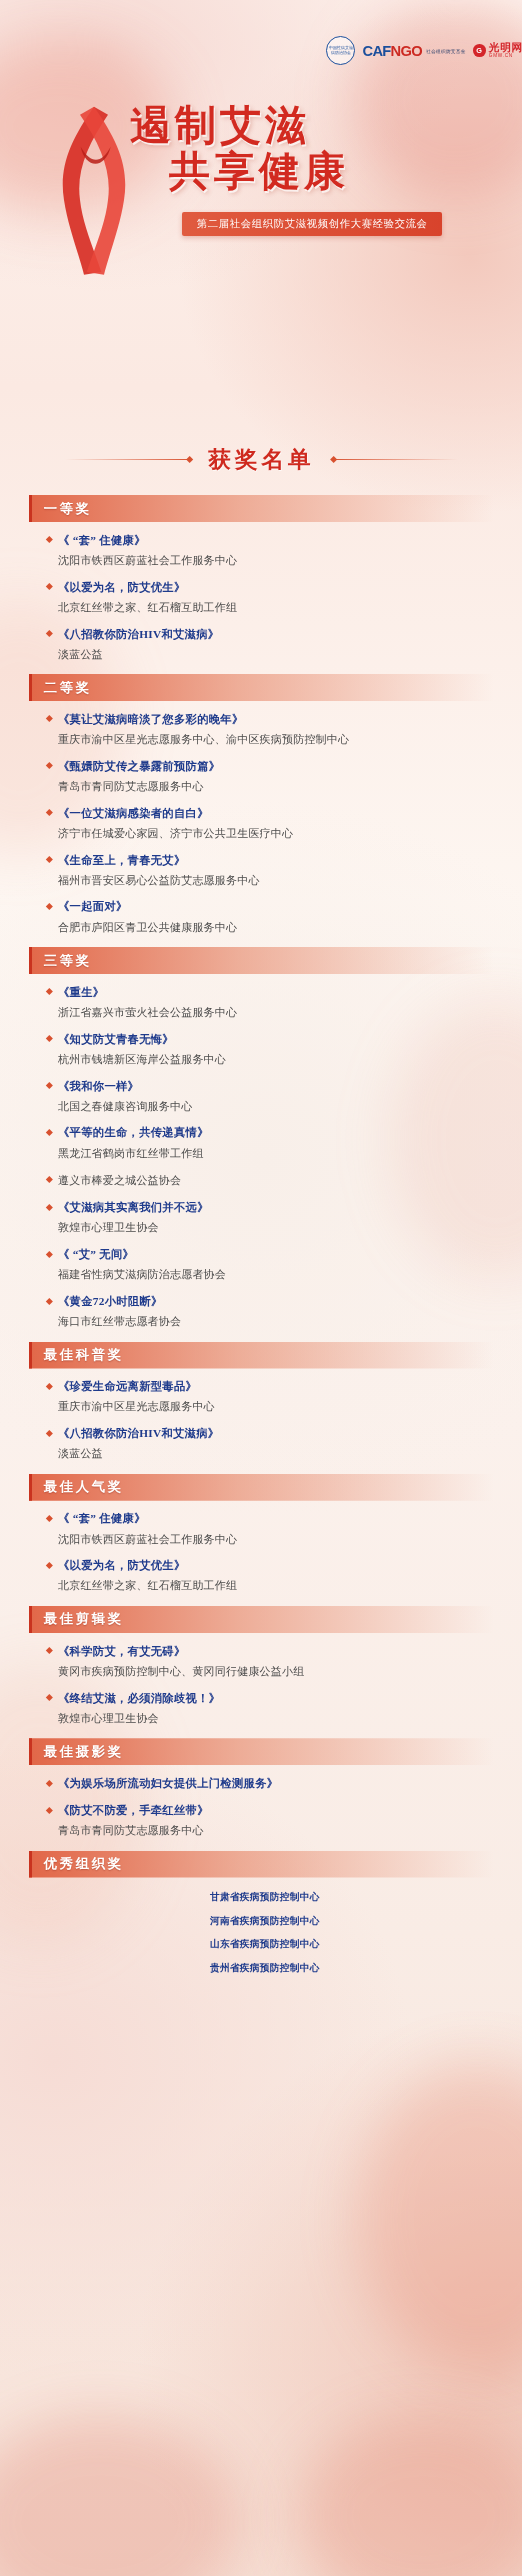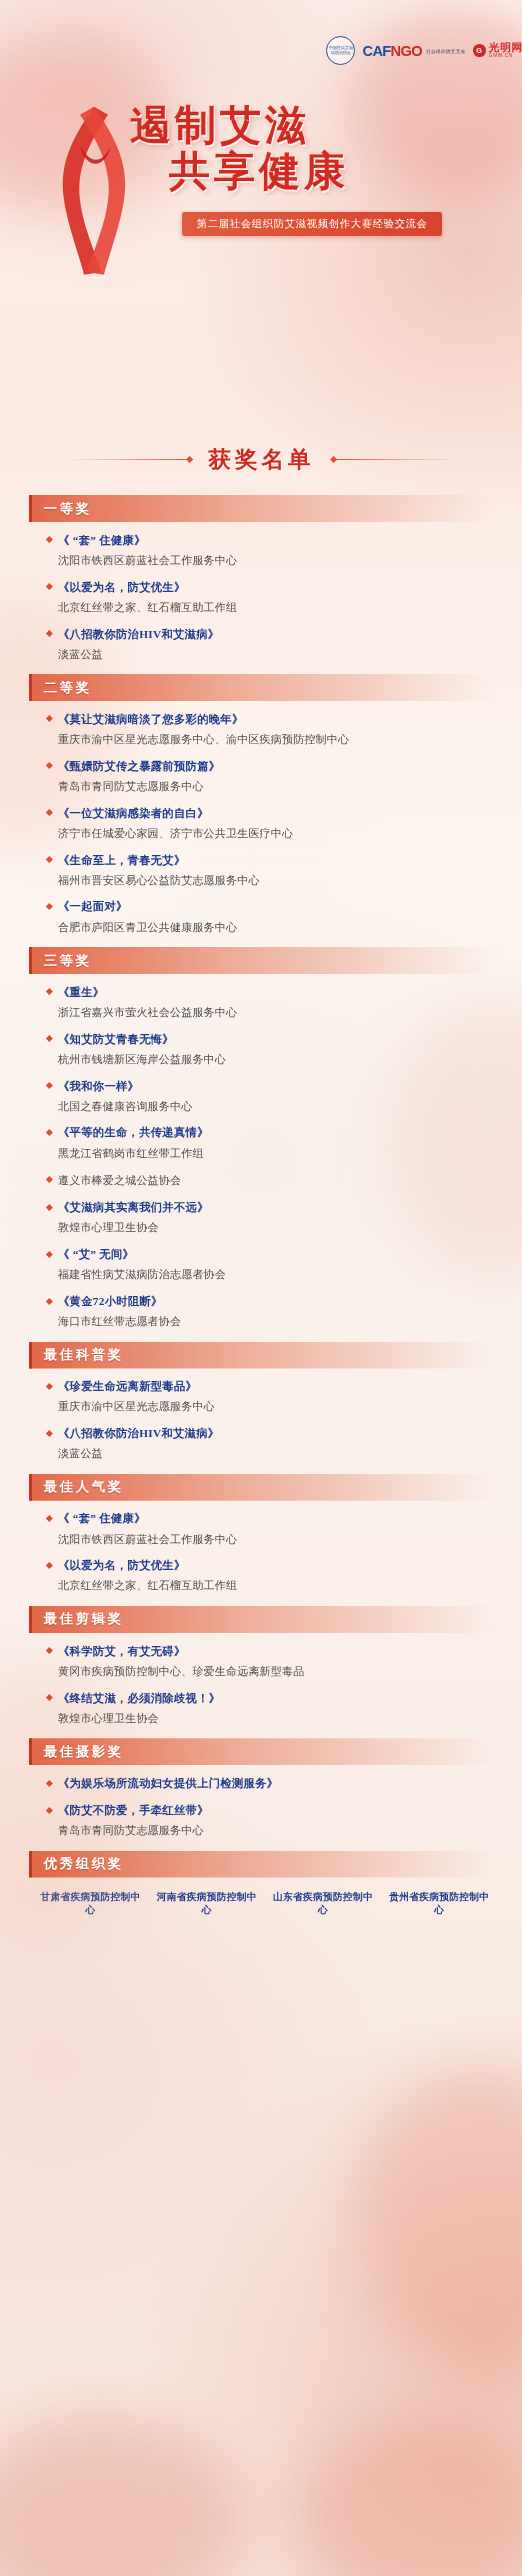--- a/index.html
+++ b/index.html
@@ -202,21 +202,21 @@
     width: 4.7px; height: 4.7px;
     background: #d8512f;
     transform: rotate(45deg);
   }
 
   
   .org-grid {
     padding-left: 6.7px;
     padding-top: 9.3px;
     display: grid;
-    grid-template-columns: 1fr 1fr 1fr 1fr;
+    grid-template-columns: 1fr;
     row-gap: 10.7px;
     column-gap: 6.7px;
   }
   .org-item {
     font-size: 9.7px;
     color: #1f3b8c;
     font-weight: bold;
     letter-spacing: 0.3px;
     font-family: "Liberation Serif", serif;
     text-align: center;
@@ -430,21 +430,21 @@
 
     <div class="section">
       <div class="sec-header">
         <div class="sec-bar"></div>
         <div class="sec-title">最佳剪辑奖</div>
       </div>
       <div class="entries">
         <div class="entry">
           <span class="bullet"></span>
           <div class="entry-title">《科学防艾，有艾无碍》</div>
-          <div class="entry-org">黄冈市疾病预防控制中心、珍爱生命远离新型毒品</div>
+          <div class="entry-org">黄冈市疾病预防控制中心、黄冈同行健康公益小组</div>
         </div>
         <div class="entry">
           <span class="bullet"></span>
           <div class="entry-title">《终结艾滋，必须消除歧视！》</div>
           <div class="entry-org">敦煌市心理卫生协会</div>
         </div>
       </div>
     </div>
 
     <div class="section">

